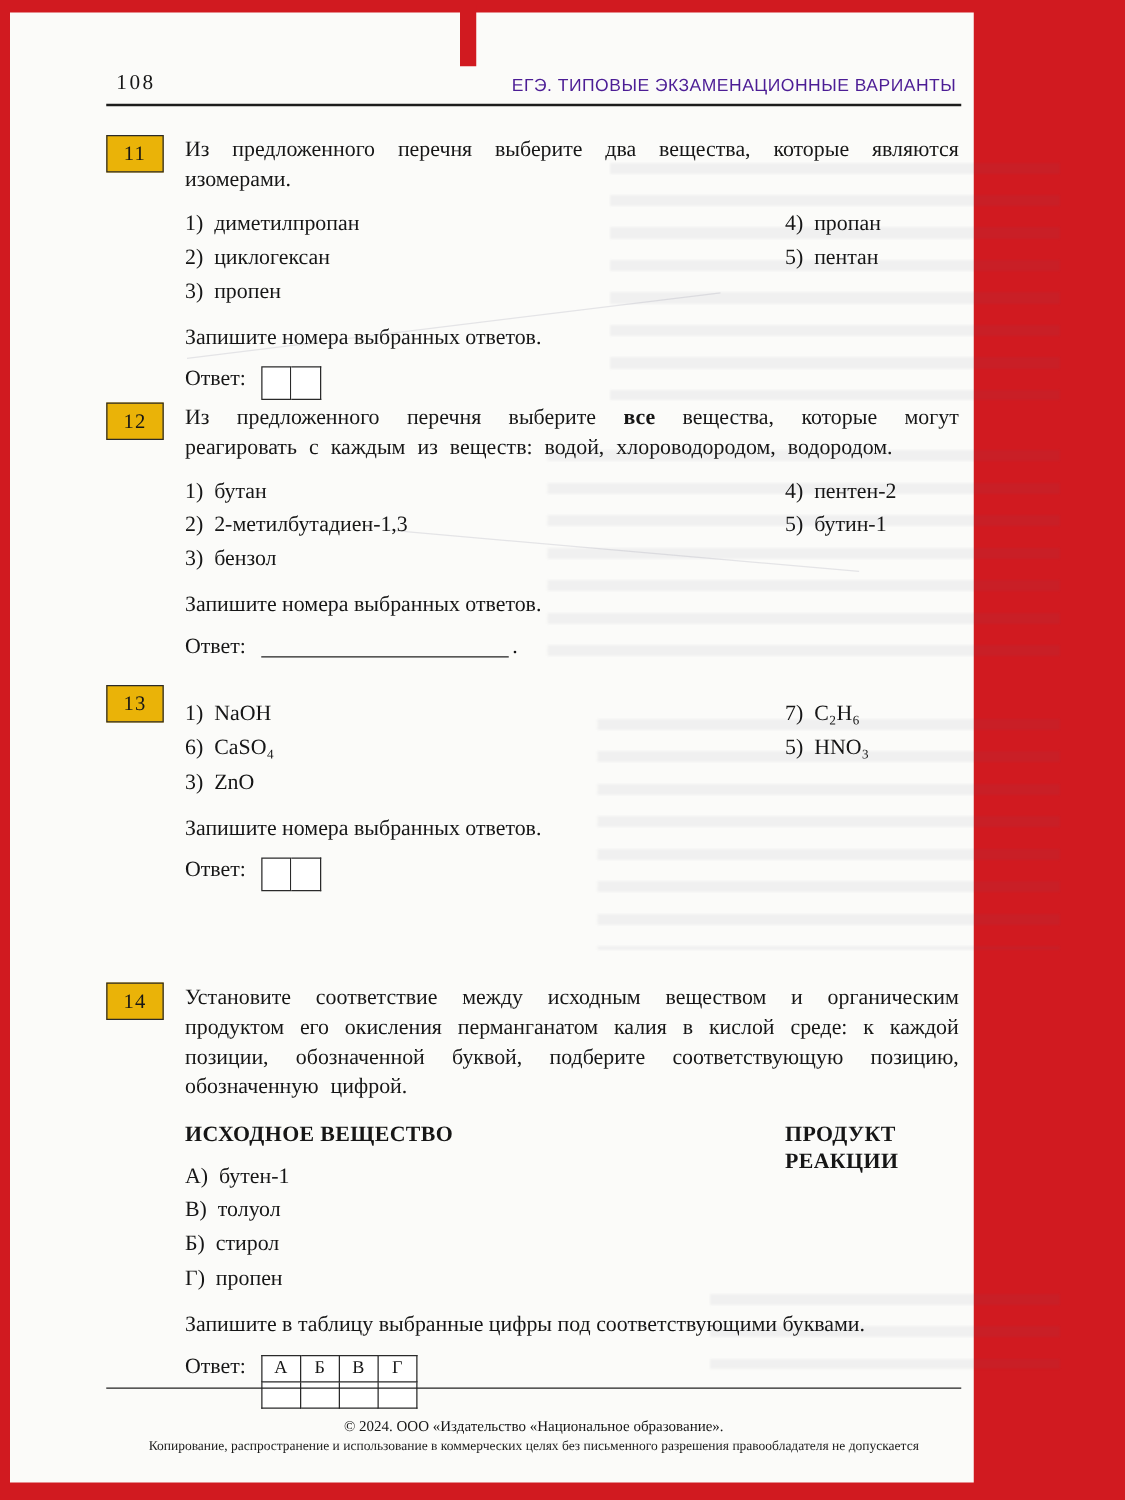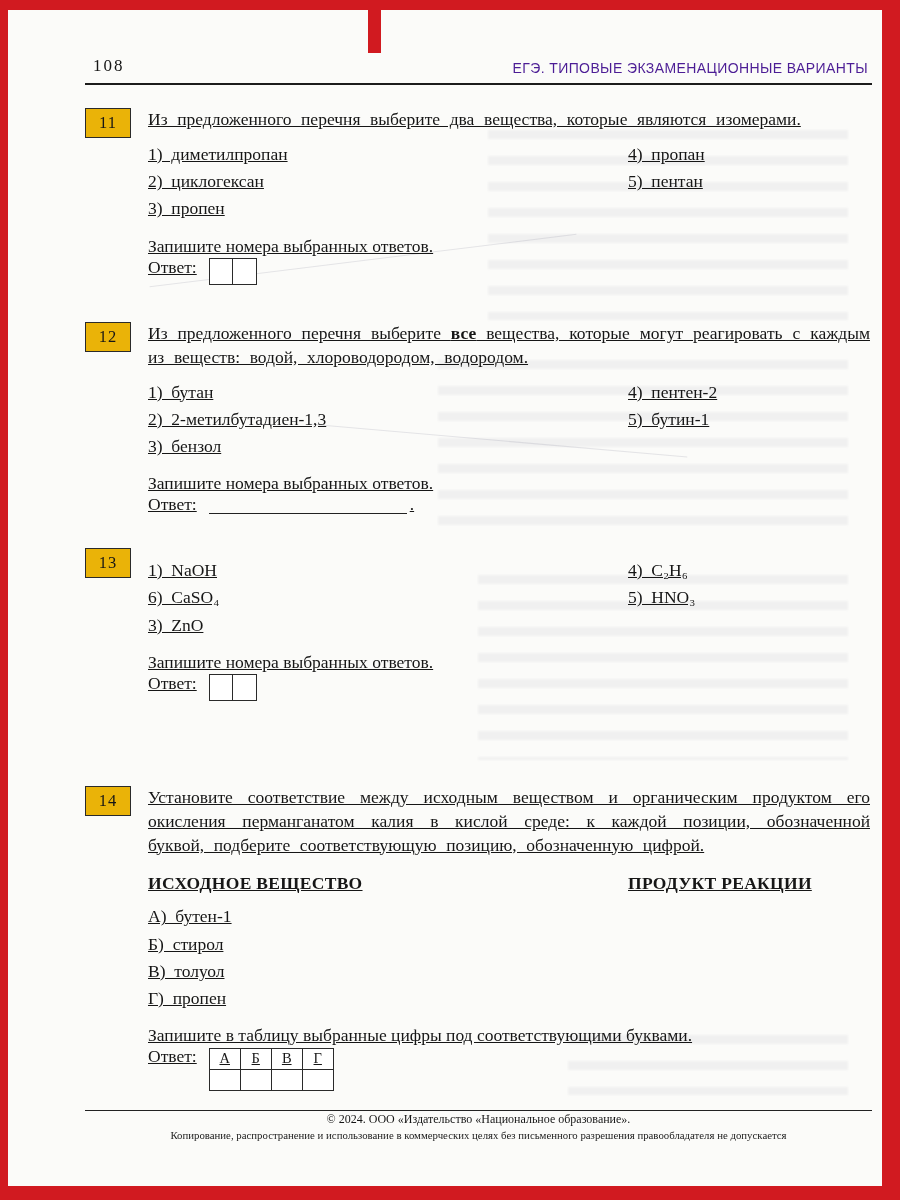--- a/index.html
+++ b/index.html
@@ -6,21 +6,21 @@
   html, body { width:900px; height:1200px; }
   body {
     position:relative;
     background:#d11a20;
     font-family:"Liberation Serif","DejaVu Serif",serif;
     color:#161616;
     overflow:hidden;
   }
   .page {
     position:absolute; left:8px; top:10px;
-    width:874px; height:1176px;
+    width:771px; height:1176px;
     background:#fbfbf9;
   }
   .red-tab {
     position:absolute; left:360px; top:-6px;
     width:13px; height:49px;
     background:#d11a20;
   }
   
   .ghost {
     position:absolute;
@@ -51,32 +51,32 @@
   .q-13 { top:538px; }
   .q-14 { top:776px; }
 
   .q-left { width:63px; flex:none; }
   .q-num-box {
     width:46px; height:30px;
     border:1.7px solid #2a2a2a;
     display:flex; align-items:center; justify-content:center;
     font-size:16.5px; letter-spacing:1px; background:#eab308;
   }
-  .q-body { flex:1;text-decoration:underline; }
+  .q-body { flex:1; }
   .q-text { text-align:justify; line-height:1.36; word-spacing:0.3em; }
   .q-text b { font-weight:700; }
 
   .options { display:flex; margin-top:9px; }
   .opt-col { line-height:1.56; }
   .opt-col.left { width:480px; flex:none; }
   .opt-item { white-space:pre-wrap; }
 
   .instruction { margin-top:13px; }
 
-  .answer-row { display:flex; align-items:flex-start; }
+  .answer-row { margin-top:12px; display:flex; align-items:flex-start; }
   .answer-label { margin-right:12px; }
   .answer-cells { display:flex; margin-top:1px; }
   .cell { width:24px; height:27px; border:1.4px solid #2a2a2a; background:#fff; }
   .cell + .cell { border-left:none; }
   .answer-blank {
     display:inline-block; width:198px; height:20px;
     border-bottom:1.6px solid #222; margin-right:3px;
   }
 
   .match { display:flex; margin-top:16px; }
@@ -88,21 +88,21 @@
   .ans-table { border-collapse:collapse; margin-top:2px; }
   .ans-table td {
     width:31px; height:21px;
     border:1.3px solid #2a2a2a;
     text-align:center; font-size:14.5px; background:#fff;
   }
 
   .footer {
     position:absolute; left:77px; right:10px; top:1100px;
     border-top:1.3px solid #222;
-    text-align:center; padding-top:1px;
+    text-align:center; padding-top:23px;
   }
   .footer-line1 { font-size:12px; }
   .footer-line2 { font-size:10.8px; margin-top:2px; color:#1b1b1b; }
 </style>
 </head>
 <body>
 
 <div class="page">
 
   <div class="red-tab"></div>
@@ -184,21 +184,21 @@
       </div>
     </div>
     <div class="q-body">
       <div class="options">
         <div class="opt-col left">
           <div class="opt-item">1)  NaOH</div>
           <div class="opt-item">6)  CaSO₄</div>
           <div class="opt-item">3)  ZnO</div>
         </div>
         <div class="opt-col">
-          <div class="opt-item">4)  C₂H₆</div>
+          <div class="opt-item">7)  C₂H₆</div>
           <div class="opt-item">5)  HNO₃</div>
         </div>
       </div>
       <p class="instruction">Запишите номера выбранных ответов.</p>
       <div class="answer-row">
         <span class="answer-label">Ответ:</span>
         <span class="answer-cells">
             <span class="cell"></span>
             <span class="cell"></span>
           </span>
@@ -212,22 +212,22 @@
         <span>14</span>
       </div>
     </div>
     <div class="q-body">
       <div class="q-text">Установите соответствие между исходным веществом и органическим продуктом его окисления перманганатом калия в кислой среде: к каждой позиции, обозначенной буквой, подберите соответствующую позицию, обозначенную цифрой.</div>
       <div class="match">
         <div class="match-col left">
           <div class="match-header">ИСХОДНОЕ ВЕЩЕСТВО</div>
           <div class="match-list">
             <div class="match-item">А)  бутен-1</div>
+            <div class="match-item">В)  толуол</div>
             <div class="match-item">Б)  стирол</div>
-            <div class="match-item">В)  толуол</div>
             <div class="match-item">Г)  пропен</div>
           </div>
         </div>
         <div class="match-col">
           <div class="match-header">ПРОДУКТ РЕАКЦИИ</div>
         </div>
       </div>
       <p class="instruction">Запишите в таблицу выбранные цифры под соответствующими буквами.</p>
       <div class="answer-row">
         <span class="answer-label">Ответ:</span>

